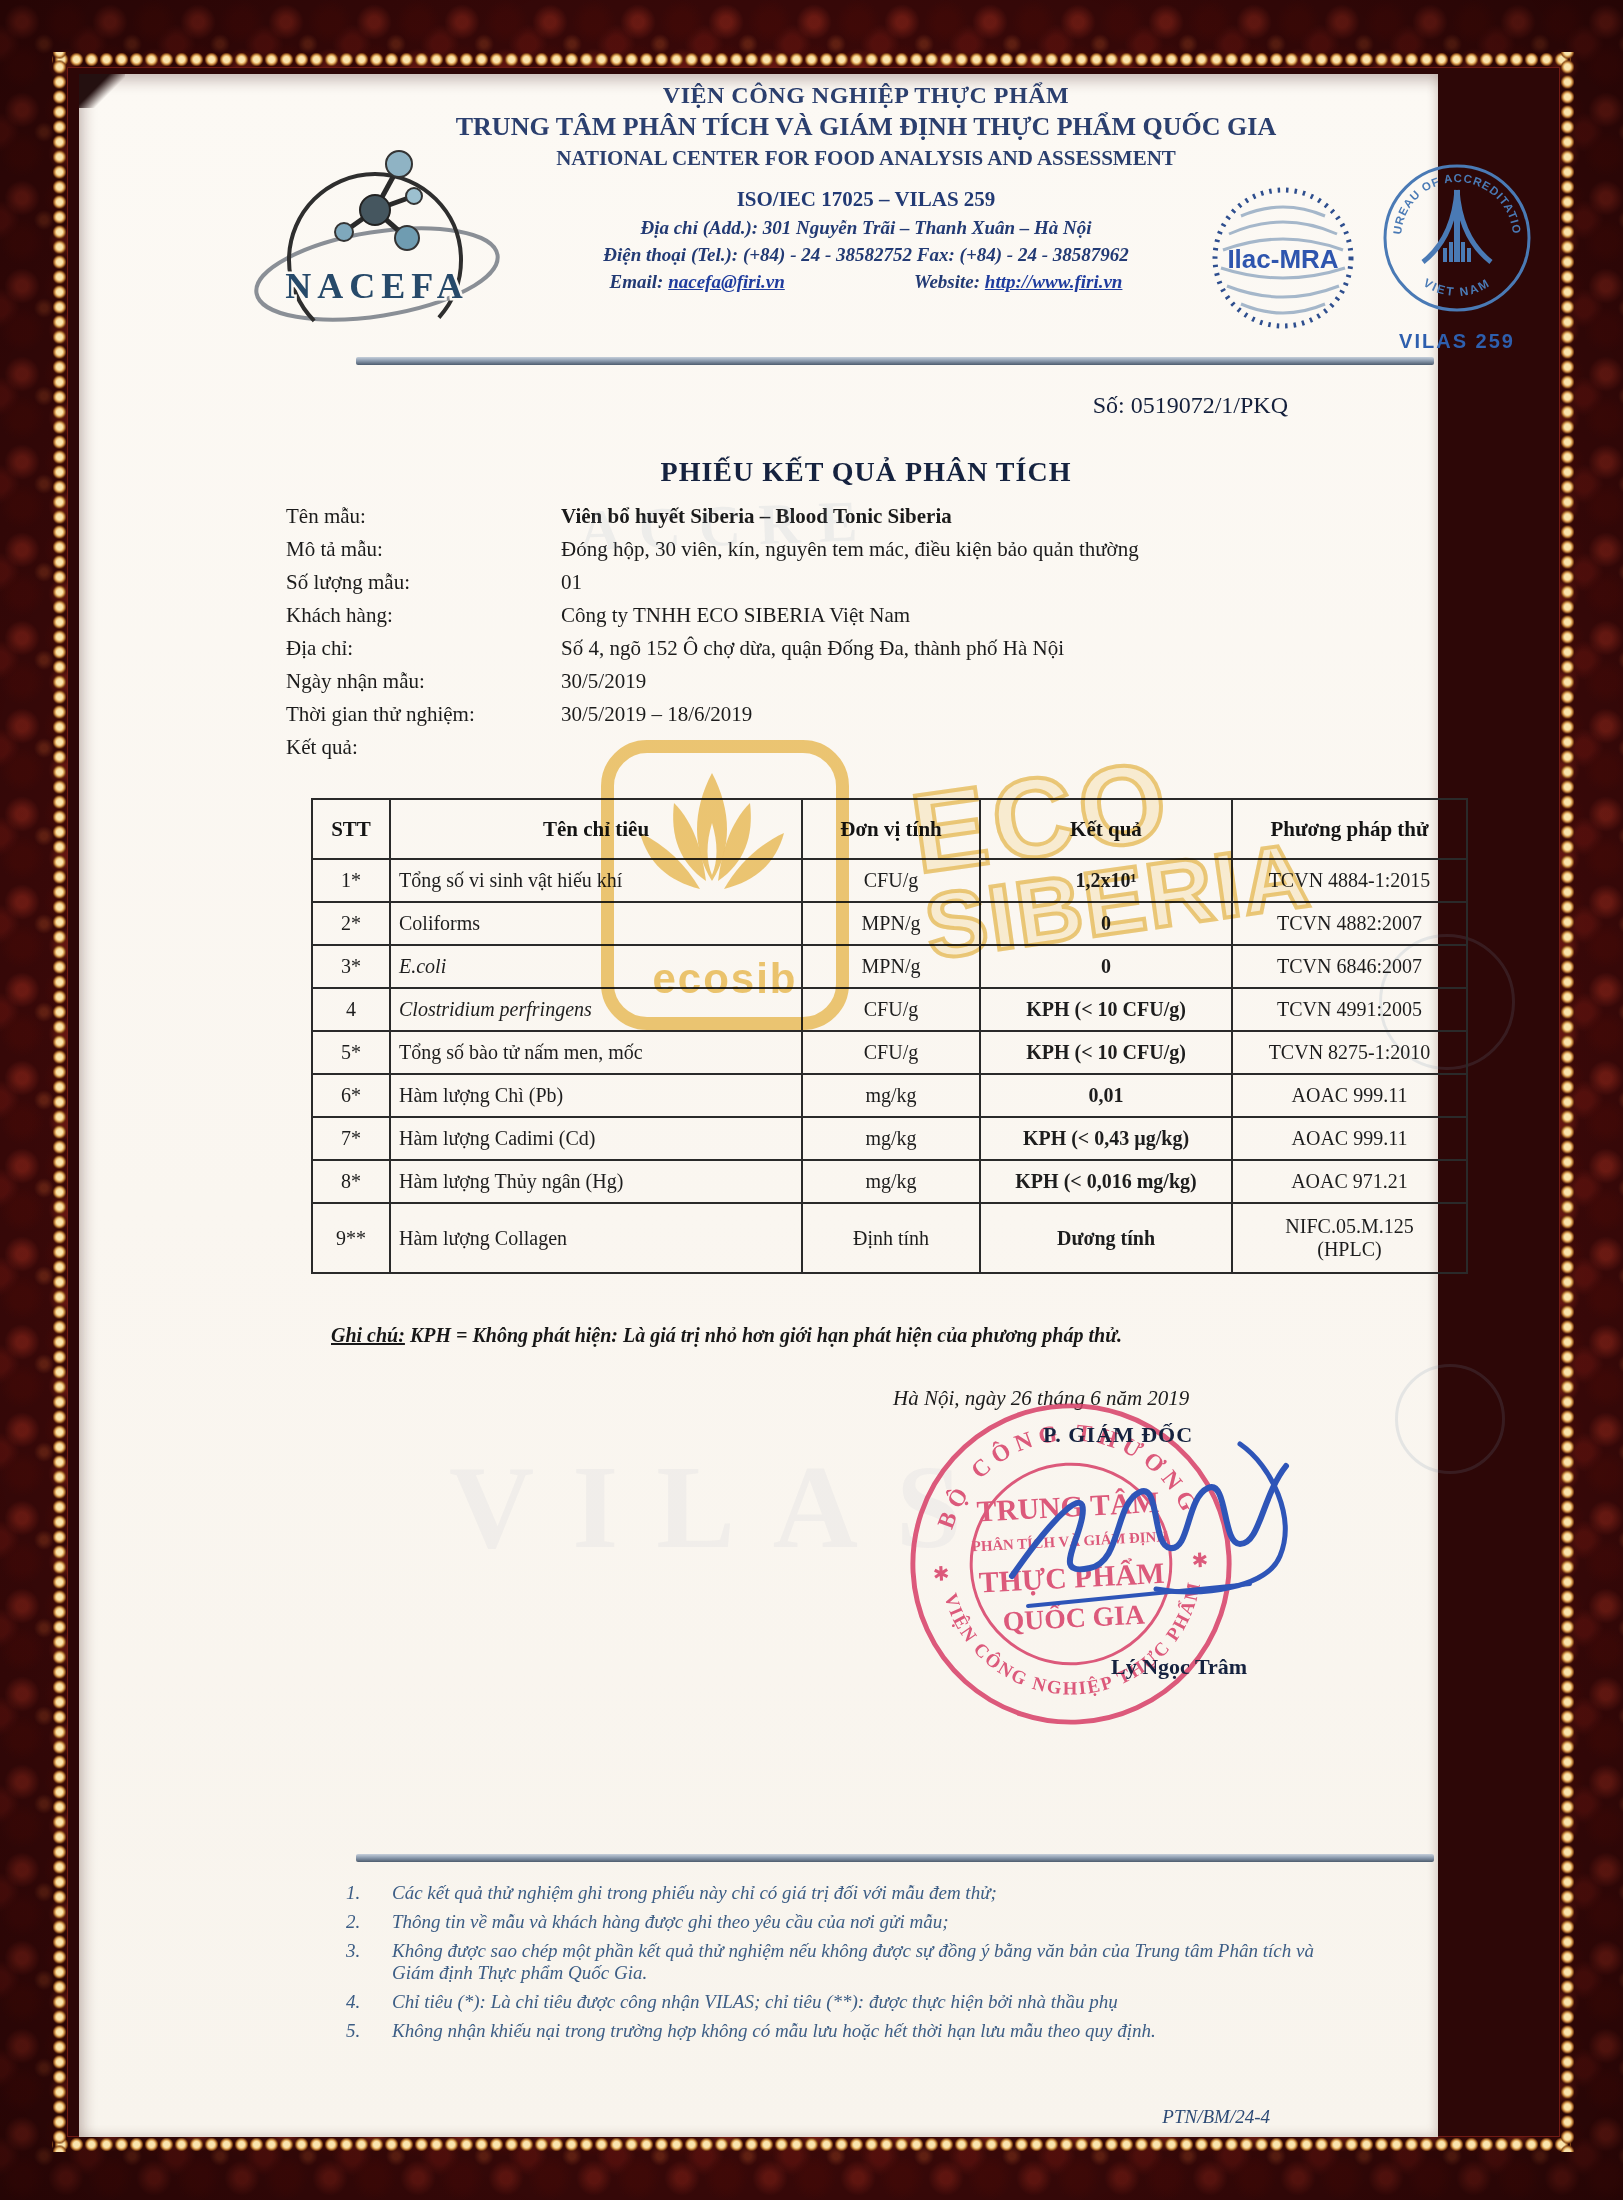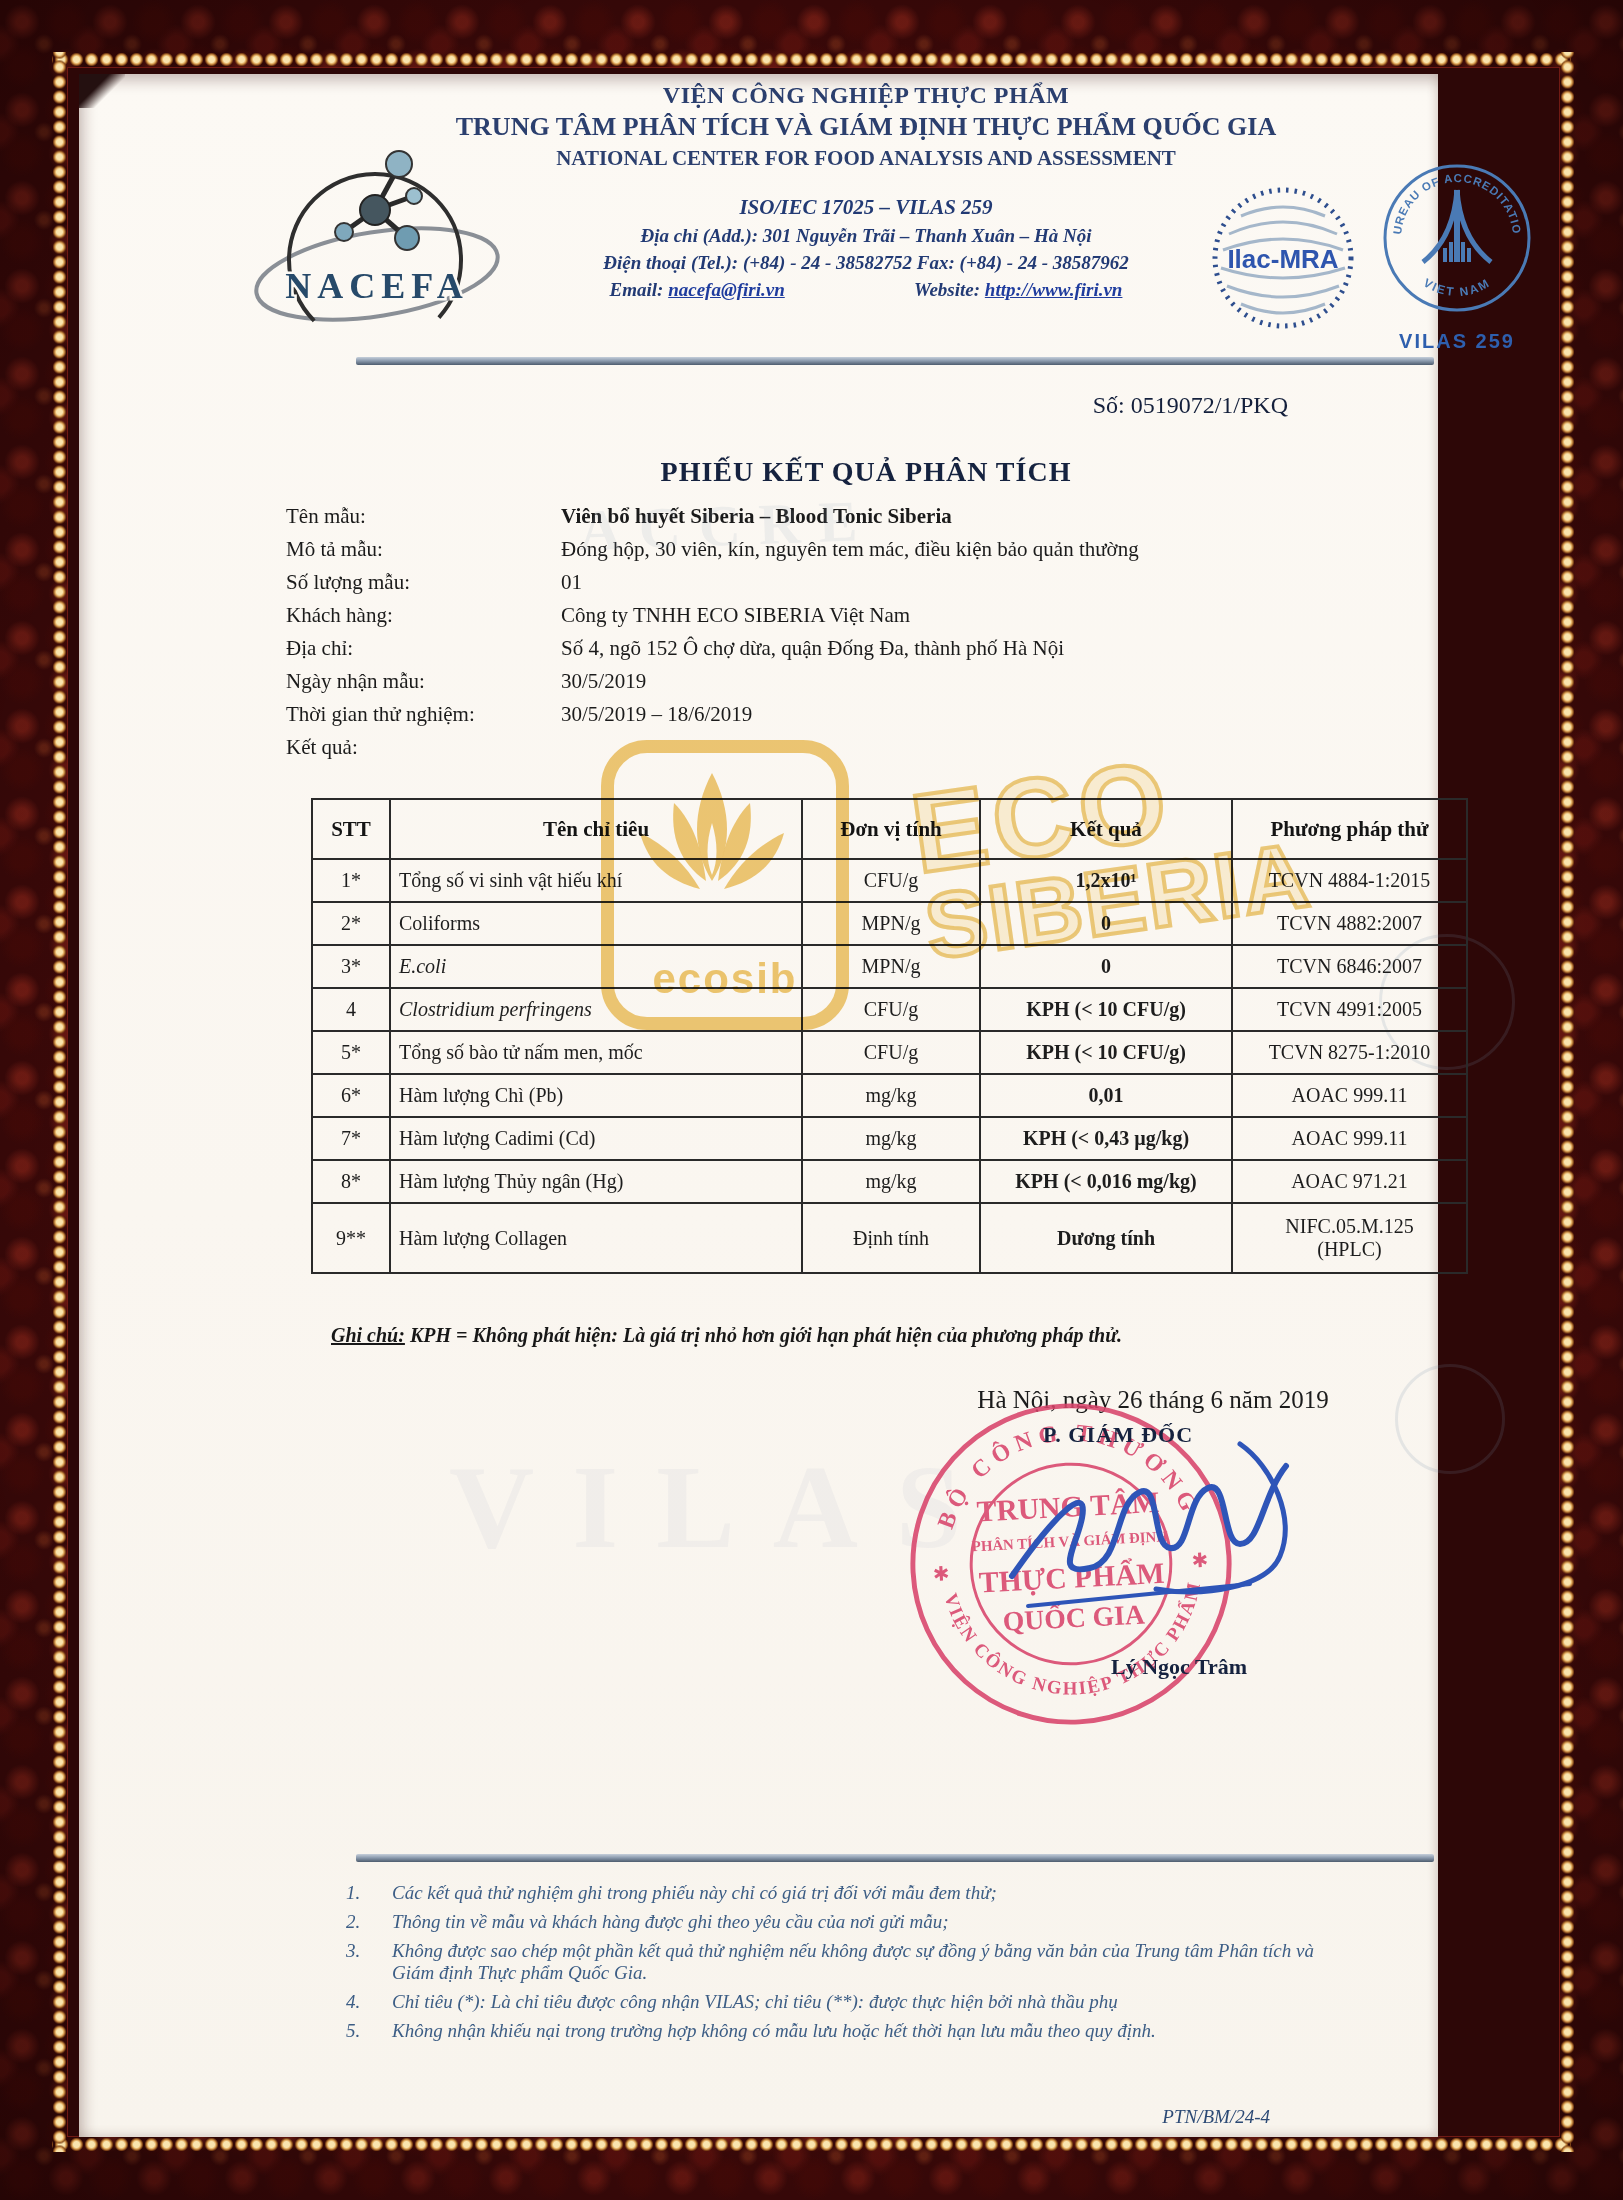--- a/index.html
+++ b/index.html
@@ -32,21 +32,21 @@
     background:linear-gradient(180deg,#fcf9f4 0%,#faf6f0 55%,#f8f4ed 100%);
     box-shadow:inset 5px 7px 14px rgba(60,20,15,.25), inset -3px -4px 10px rgba(90,60,40,.12);
     color:#1d1d1d;}
   .corner-shadow{position:absolute;left:0;top:0;width:46px;height:34px;
     background:linear-gradient(135deg,#241010 0%,#241010 38%,transparent 62%);}
   
   .hdr{position:absolute;left:237px;top:8px;width:1100px;text-align:center;color:#2b3f6e;}
   .h1{font-size:24px;font-weight:600;letter-spacing:.5px;}
   .h2{font-size:26px;font-weight:bold;margin-top:3px;}
   .h3{font-size:21px;font-weight:600;margin-top:4px;}
-  .h4{font-size:21px;font-weight:bold;font-style:italic;margin-top:24px;color:#223a74;}
+  .h4{font-size:21px;font-weight:bold;margin-top:16px;color:#223a74;}
   .h5{font-size:19px;font-weight:bold;font-style:italic;margin-top:5px;color:#223a74;}
   .lnk{color:#1f3c9e;text-decoration:underline;cursor:pointer;}
   .gap{display:inline-block;width:120px;}
   .logo{position:absolute;}
   .sep{position:absolute;height:8px;border-radius:2px;
     background:linear-gradient(180deg,#c6cfda 0%,#8e9db0 45%,#4d5c6e 100%);}
   .doc-number{position:absolute;top:318px;right:150px;font-size:24px;color:#14203c;}
   .doc-title{position:absolute;left:237px;top:382px;width:1100px;text-align:center;
     font-size:28px;font-weight:bold;color:#15223f;letter-spacing:1px;}
   
@@ -76,22 +76,22 @@
     font-size:42px;font-weight:bold;letter-spacing:2px;color:rgba(238,199,108,.95);}
   .wm-brand{position:absolute;left:838px;top:682px;transform:rotate(-8deg);
     font-family:"Liberation Sans","DejaVu Sans",sans-serif;font-weight:bold;line-height:.92;
     color:rgba(244,216,140,.30);-webkit-text-stroke:4px rgba(235,197,105,.85);}
   .wm-eco{font-size:112px;letter-spacing:6px;}
   .wm-sib{font-size:92px;letter-spacing:2px;}
   
   .note-line{position:absolute;left:252px;top:1250px;width:1100px;font-size:20px;
     font-weight:bold;font-style:italic;color:#171717;}
   .note-label{text-decoration:underline;}
-  .place-date{position:absolute;left:814px;top:1312px;width:520px;text-align:center;
-    font-size:25px;color:#1b1b1b;}
+  .place-date{position:absolute;left:814px;top:1312px;width:520px;text-align:left;
+    font-size:21px;font-style:italic;color:#1b1b1b;}
   .sign-title{position:absolute;left:814px;top:1348px;width:450px;text-align:center;
     font-size:22px;font-weight:bold;letter-spacing:1px;color:#15223f;z-index:4;}
   .stamp{position:absolute;left:824px;top:1322px;width:336px;height:336px;
     opacity:.87;transform:rotate(-3deg);z-index:3;}
   .signature{position:absolute;left:915px;top:1352px;width:340px;height:210px;z-index:5;}
   .sign-name{position:absolute;left:940px;top:1556px;width:320px;text-align:center;
     font-size:22px;font-weight:bold;color:#15223f;z-index:6;margin-top:24px;}
   
   .fnotes{position:absolute;left:267px;top:1808px;right:80px;color:#3c5d85;
     font-style:italic;font-size:19px;}

